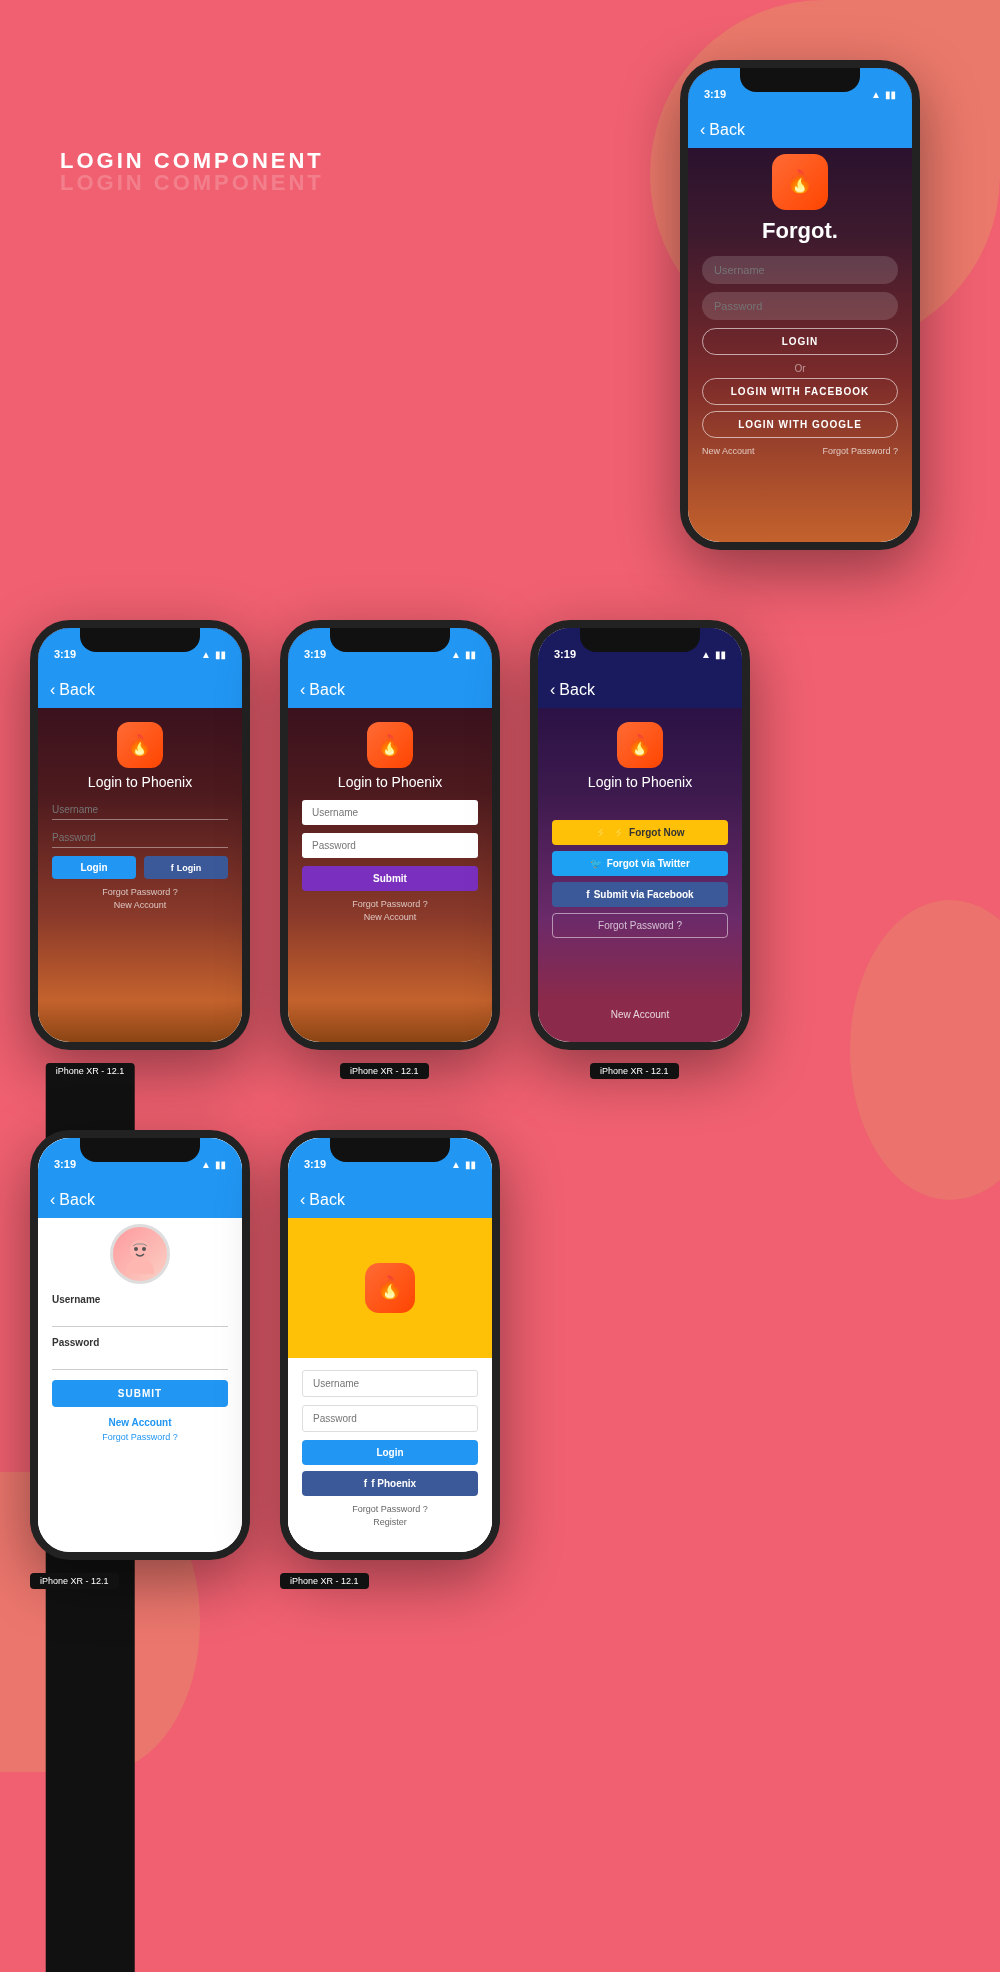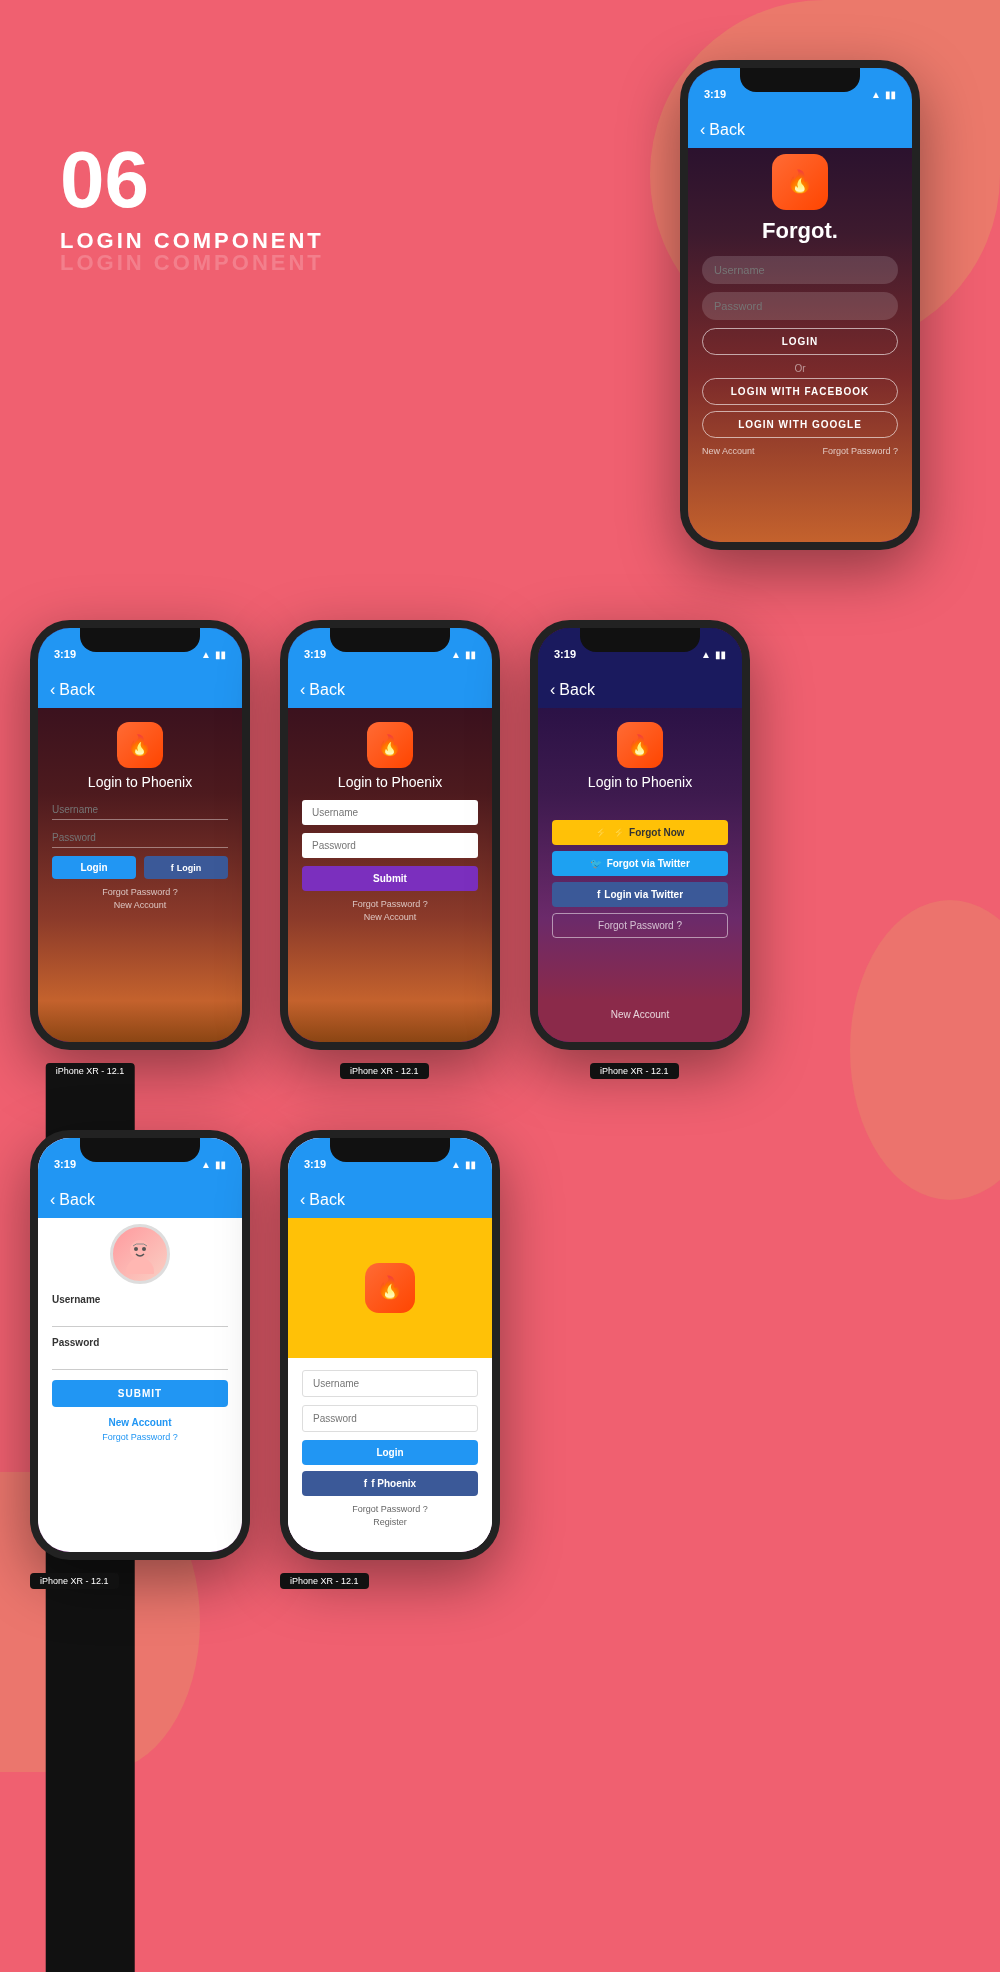--- a/index.html
+++ b/index.html
@@ -60,21 +60,21 @@
       font-size: 22px;
       font-weight: 800;
       color: rgba(255,255,255,0.2);
       letter-spacing: 3px;
       margin-top: -4px;
     }
 
     
     .phone {
       position: absolute;
-      background: #701a75;
+      background: #ffffff;
       border-radius: 40px;
       border: 8px solid #222;
       overflow: hidden;
       box-shadow: 0 20px 60px rgba(0,0,0,0.4);
     }
     .phone::before {
       content: '';
       position: absolute;
       top: 0; left: 50%;
       transform: translateX(-50%);
@@ -623,21 +623,20 @@
     }
   </style>
 </head>
 <body>
 
 <div class="bg-blob-top-right"></div>
 <div class="bg-blob-bottom-left"></div>
 <div class="bg-blob-mid-right"></div>
 
 <div class="section-header">
-  <div class="section-number">06</div>
   <div class="section-title">LOGIN COMPONENT</div>
   <div class="section-title-shadow">LOGIN COMPONENT</div>
 </div>
 
 <div class="phone phone-large">
   <div class="phone-side-btn"></div>
   <div class="phone-left-btn"></div>
   <div class="phone-left-btn-2"></div>
   <div class="screen" style="width:100%;height:100%;background:linear-gradient(180deg,#1a0a2e 0%,#3d1a2e 35%,#7B2A2A 65%,#C4622D 100%);display:flex;flex-direction:column;align-items:center;">
     <div class="status-bar" style="width:100%;flex-shrink:0;">
@@ -753,21 +752,21 @@
       <button class="btn-yellow">
         <span>⚡</span>
         <span style="margin-left:2px;">⚡ Forgot Now</span>
       </button>
       <button class="btn-twitter">
         <span>🐦</span>
         <span>Forgot via Twitter</span>
       </button>
       <button class="btn-facebook-full">
         <span style="font-weight:bold;">f</span>
-        <span>Login via Twitter</span>
+        <span>Submit via Facebook</span>
       </button>
       <button class="btn-outline-sm">Forgot Password ?</button>
       <div style="flex:1;"></div>
       <div style="color:rgba(255,255,255,0.8);font-size:10px;margin-bottom:16px;">New Account</div>
     </div>
   </div>
 </div>
 <div style="position:absolute;top:1063px;left:590px;background:#111;color:white;font-size:9px;padding:3px 10px;border-radius:4px;">iPhone XR - 12.1</div>
 
 <div class="phone phone-r2-1">

